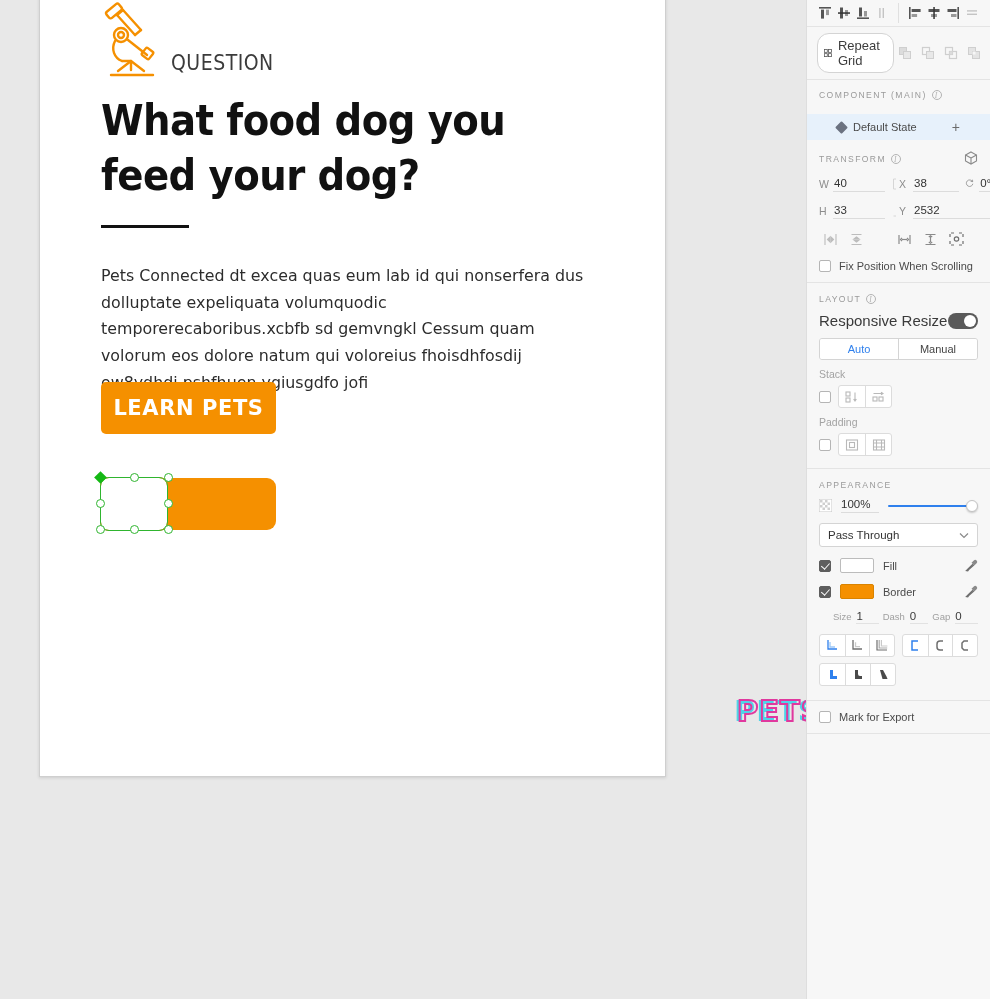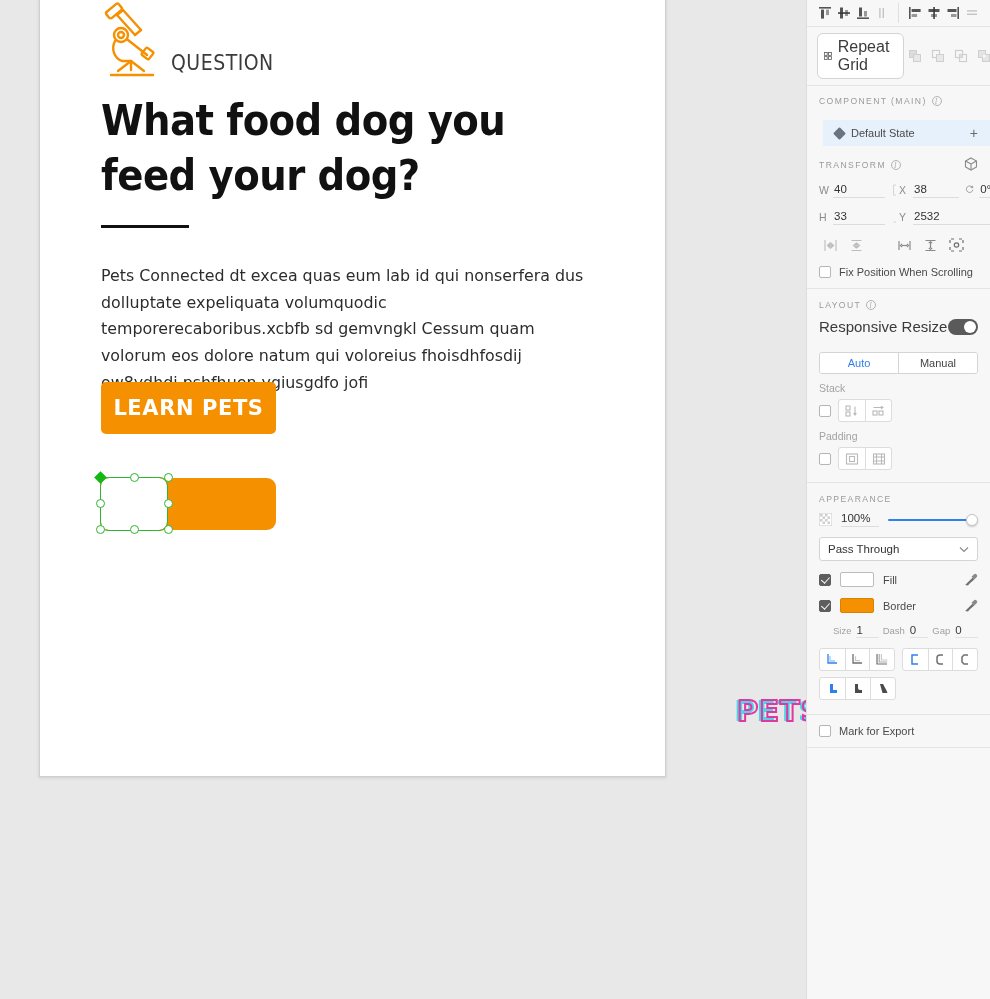--- a/index.html
+++ b/index.html
@@ -132,29 +132,29 @@
     display: flex; align-items: center; height: 27px;
     padding: 0 8px; border-bottom: 1px solid #e4e4e4;
   }
 
   .repeat-row {
     display: flex; align-items: center; justify-content: space-between;
     padding: 6px 10px; border-bottom: 1px solid #e4e4e4;
   }
   .repeat-btn {
     display: flex; align-items: center; gap: 6px;
-    border: 1px solid #d4d4d4; border-radius: 6px;
+    border: 1px solid #d4d4d4; border-radius: 12px;
     background: #fff; padding: 4px 9px 4px 6px;
-    font-size: 16px; color: #3c3c3c; cursor: pointer;
+    font-size: 13px; color: #3c3c3c; cursor: pointer;
   }
   .bool-group { display: flex; gap: 1px; }
 
   .state-row {
     display: flex; align-items: center; gap: 7px;
-    background: #e7f1fb; padding: 6px 12px; cursor: pointer; margin-left: 16px;
+    background: #e7f1fb; padding: 6px 30px; cursor: pointer;
   }
   .state-row .plus { margin-left: auto; color: #6b6b6b; font-size: 14px; line-height: 1; }
   .diamond {
     width: 9px; height: 9px; background: #6b7280;
     transform: rotate(45deg); border-radius: 1px;
   }
 
   
   .tgrid {
     display: grid;
@@ -192,21 +192,21 @@
   .row-between { display: flex; align-items: center; justify-content: space-between; }
   .toggle {
     width: 30px; height: 16px; border-radius: 8px;
     background: #5a5a5a; position: relative; cursor: pointer;
   }
   .toggle:after {
     content: ""; position: absolute; right: 2px; top: 2px;
     width: 12px; height: 12px; border-radius: 50%; background: #fff;
   }
   .segmented {
-    display: flex; margin: 17px 0 4px;
+    display: flex; margin: 9px 0 4px;
     border: 1px solid #d4d4d4; border-radius: 3px; overflow: hidden;
   }
   .seg {
     flex: 1; text-align: center; padding: 4px 0;
     font-size: 11px; background: #fff; cursor: pointer; color: #444;
   }
   .seg.active { color: #2f80ed; }
   .seg + .seg { border-left: 1px solid #d4d4d4; }
   .sublabel { color: #a3a3a3; font-size: 10.5px; margin: 8px 0 5px; }
   .mini-group { display: flex; align-items: center; gap: 7px; }

